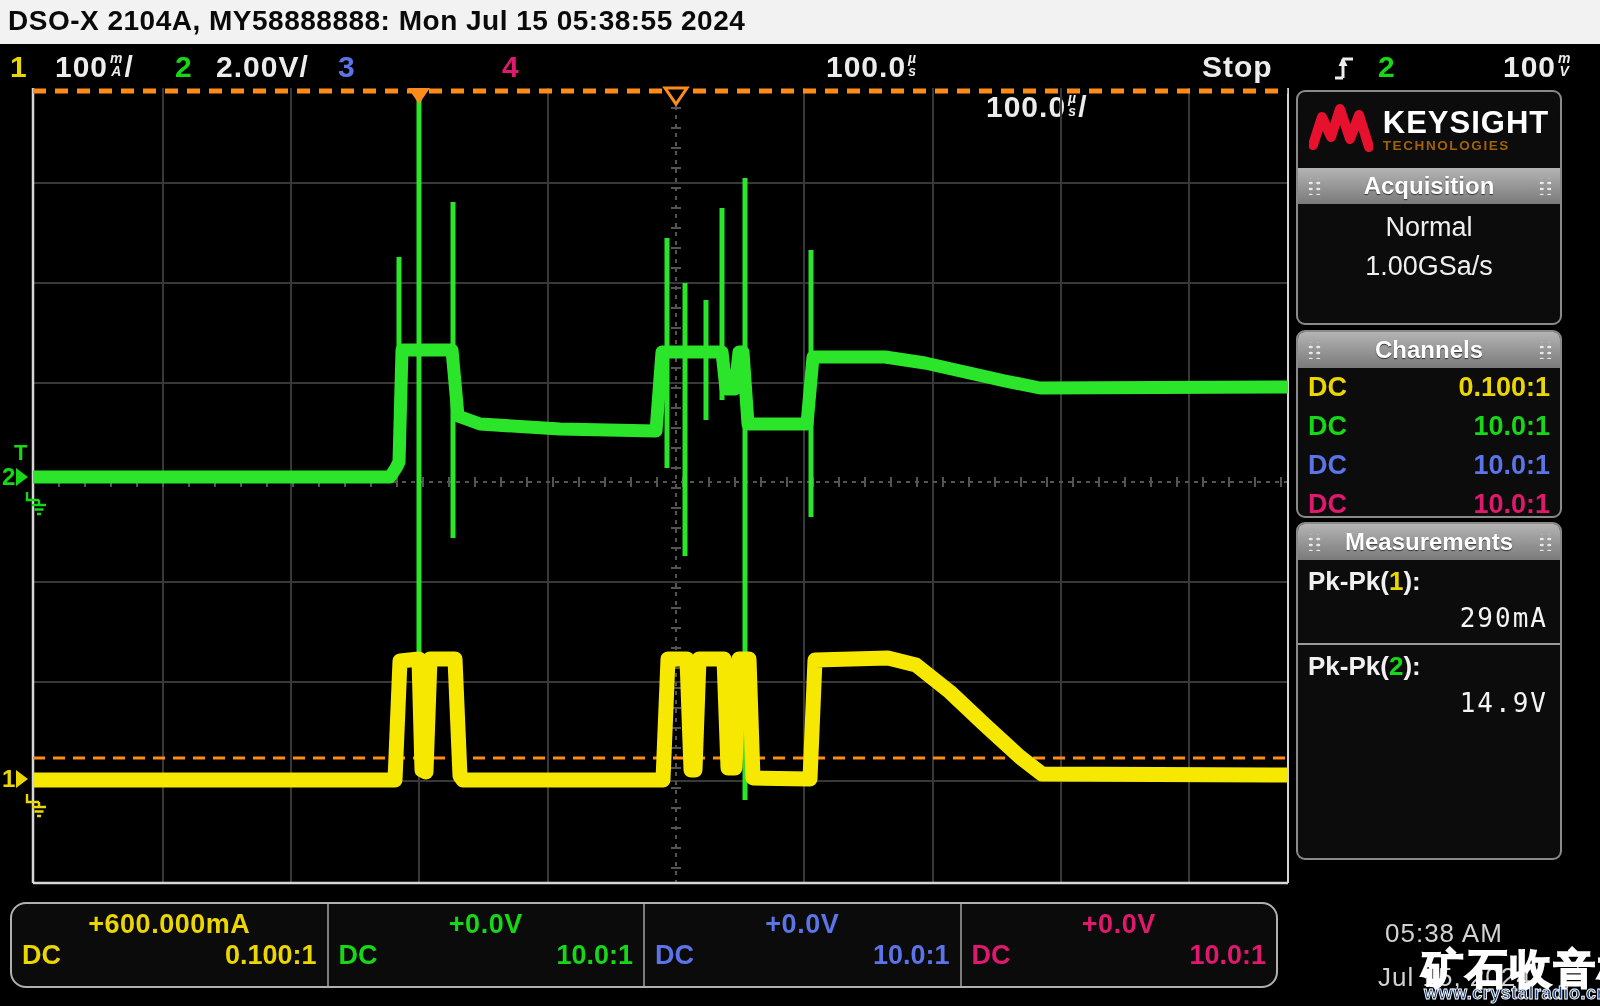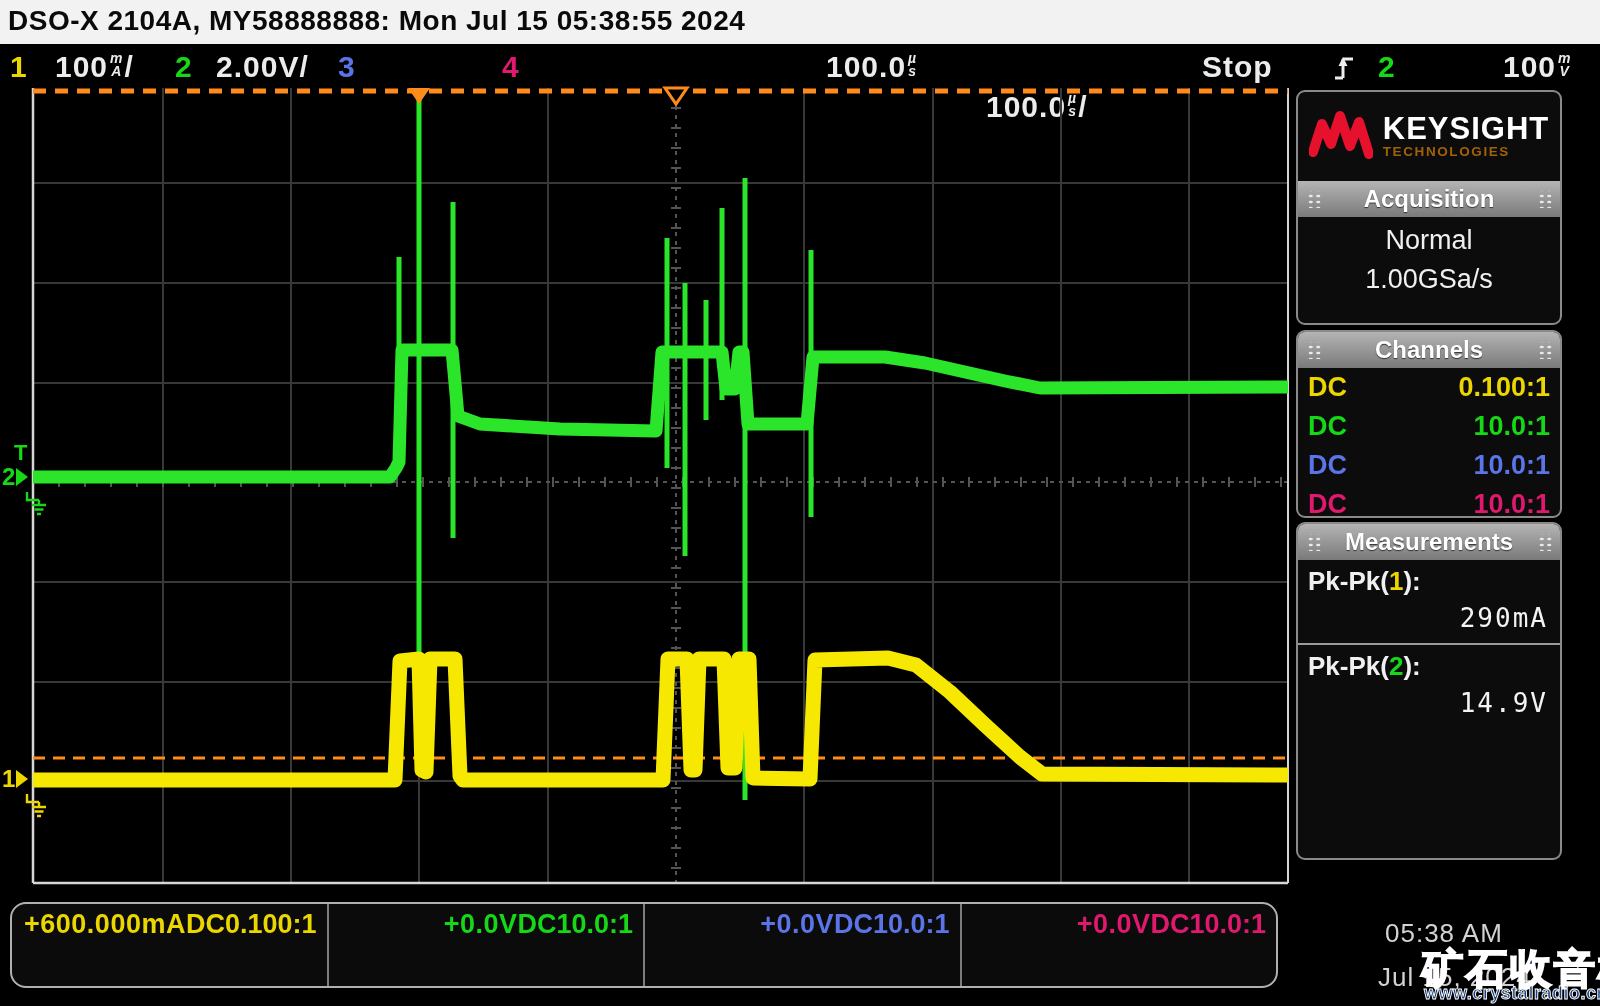--- a/index.html
+++ b/index.html
@@ -21,34 +21,34 @@
   .chan-marker .n{font-size:24px;font-weight:700;line-height:26px;}
   .tri-r{width:0;height:0;border-top:9px solid transparent;border-bottom:9px solid transparent;margin-left:1px;}
   
   .panel{position:absolute;left:1296px;width:266px;background:#0c0c0c;border:2px solid #8a8a8a;
          border-radius:9px;overflow:hidden;box-sizing:border-box;}
   .panel-h{height:36px;background:linear-gradient(#b4b4b4,#7a7a7a);display:flex;align-items:center;
            justify-content:space-between;padding:0 8px;}
   .panel-h .ttl{color:#fff;font-size:24px;font-weight:600;text-shadow:0 1px 1px #333;}
   .dots{width:15px;height:17px;background-image:radial-gradient(#e8e8e8 1.7px,transparent 2px);
         background-size:7.5px 6px;background-position:1px 2px;}
-  #logo-row{display:flex;align-items:center;justify-content:center;gap:10px;height:89px;background:#0c0c0c;border-radius:26px;}
+  #logo-row{display:flex;align-items:center;justify-content:center;gap:10px;height:76px;background:#0c0c0c;border-radius:26px;}
   #logo-brand{color:#fff;font-size:31px;font-weight:800;letter-spacing:1px;line-height:30px;}
   #logo-sub{color:#a16207;font-size:13.5px;font-weight:700;letter-spacing:1.6px;}
   .acq-line{color:#f0f0f0;font-size:27px;text-align:center;margin-top:8px;font-weight:500;}
   .ch-row{display:flex;justify-content:space-between;align-items:center;height:39px;
           padding:0 10px;font-size:27px;font-weight:700;}
   .meas-label{color:#f0f0f0;font-size:26px;font-weight:600;padding:6px 0 0 10px;}
   .meas-value{color:#f4f4f4;font-family:"DejaVu Sans Mono",monospace;font-size:26px;
               text-align:right;padding:6px 12px 8px 0;letter-spacing:2px;}
   .meas-div{border-top:2px solid #9a9a9a;margin:2px 0 0 0;}
   
   #bottom-bar{left:10px;top:902px;width:1268px;height:86px;background:#0b0b0b;
               border:2px solid #b0b0b0;border-radius:16px;display:flex;box-sizing:border-box;overflow:hidden;}
-  .b-sec{flex:1;display:flex;justify-content:flex-end;
+  .b-sec{flex:1;display:flex;flex-direction:column;justify-content:flex-start;
          padding:5px 10px 8px 10px;border-right:2px solid #7d7d7d;}
   .b-sec:last-child{border-right:none;}
   .b-val{text-align:center;font-size:27px;font-weight:700;letter-spacing:.5px;}
   .b-row{display:flex;justify-content:space-between;font-size:27px;font-weight:700;}
   
   #clock-time,#clock-date{color:#d2d2d2;font-size:26px;letter-spacing:1px;white-space:nowrap;}
   #wm1{font-size:41px;font-weight:800;color:#143d7b;-webkit-text-stroke:2px #fff;
        letter-spacing:3px;white-space:nowrap;font-family:"Liberation Sans",sans-serif;}
   #wm2{font-size:18px;font-weight:800;color:#143d7b;-webkit-text-stroke:.9px #fff;
        letter-spacing:.5px;white-space:nowrap;}

